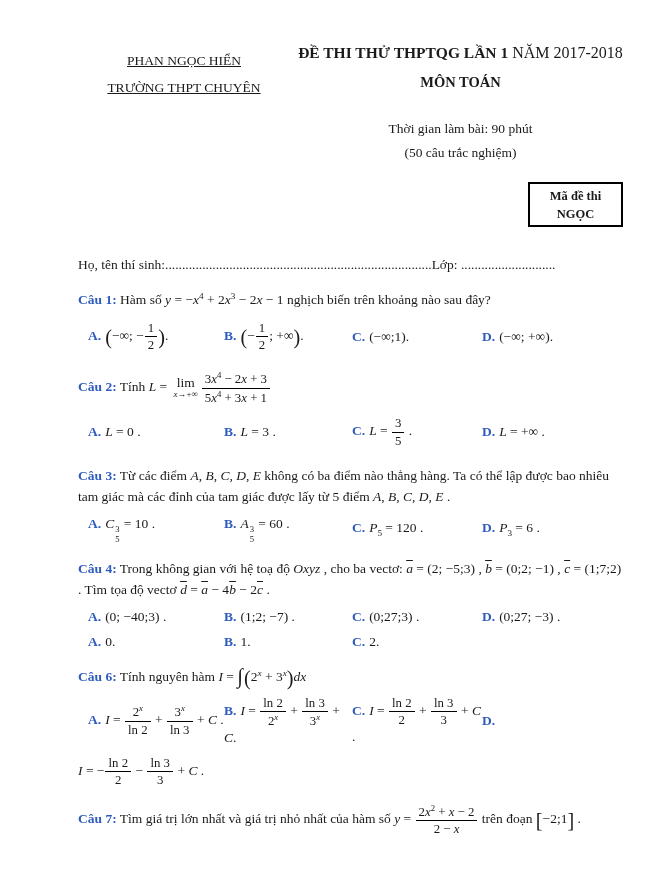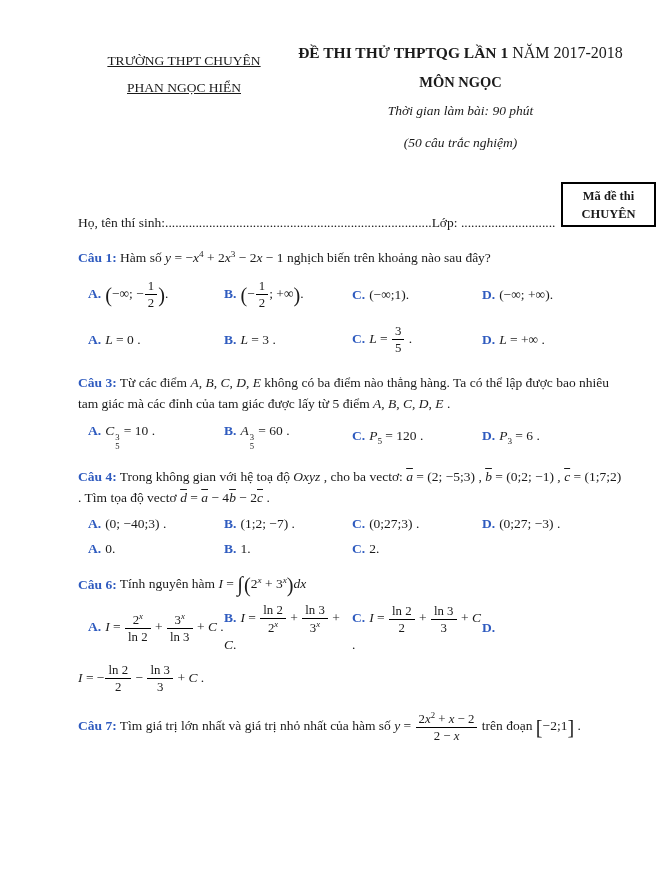--- a/index.html
+++ b/index.html
@@ -16,31 +16,31 @@
     overflow: hidden;
   }
   
   .header { display: flex; }
   .school { width: 212px; text-align: center; line-height: 27px; padding-top: 3px; }
   .school div { text-decoration: underline; }
   .tblock { flex: 1; text-align: center; }
   .t1 { font-weight: bold; font-size: 15.5px; }
   .t2 { font-weight: normal; font-size: 16px; }
   .subject { font-weight: bold; font-size: 14.5px; margin-top: 12px; }
-  .duration { font-style: italic; margin-top: 12px; }
-  .qcount { font-style: italic; margin-top: 16px; }
+  .duration { margin-top: 30px; }
+  .qcount { margin-top: 8px; }
   .codebox {
-    position: absolute; left: 561px; top: 182px;
+    position: absolute; left: 528px; top: 182px;
     width: 95px; height: 45px;
     border: 2px solid #000;
     text-align: center; font-weight: bold; font-size: 12.5px;
     line-height: 1.45; padding-top: 3px;
   }
   
-  .student { margin-top: 64px; white-space: nowrap; overflow: hidden; }
+  .student { margin-top: 96px; white-space: nowrap; overflow: hidden; }
   
   .q { margin-top: 15px; line-height: 1.55; padding-right: 4px; }
   .qlabel { color: var(--blue); font-weight: bold; }
   .opts {
     display: grid;
     grid-template-columns: 136px 128px 130px auto;
     padding-left: 10px;
     margin-top: 7px;
     align-items: center;
     line-height: 1.3;
@@ -62,49 +62,53 @@
   .ov { text-decoration: overline; }
   .scr { display: inline-flex; flex-direction: column; font-size: 0.64em; line-height: 1.1; vertical-align: -0.5em; margin: 0 1px; }
 </style>
 </head>
 <body>
 
 <div class="page">
 
   <div class="header">
     <div class="school">
+      <div>PHAN NGỌC HIỂN</div>
       <div>TRƯỜNG THPT CHUYÊN</div>
-      <div>PHAN NGỌC HIỂN</div>
     </div>
     <div class="tblock">
       <div><span class="t1">ĐỀ THI THỬ THPTQG LẦN 1</span><span class="t2"> NĂM 2017-2018</span></div>
-      <div class="subject">MÔN NGỌC</div>
+      <div class="subject">MÔN TOÁN</div>
       <div class="duration">Thời gian làm bài: 90 phút</div>
       <div class="qcount">(50 câu trắc nghiệm)</div>
     </div>
   </div>
 
   <div class="codebox">
     <div>Mã đề thi</div>
-    <div>CHUYÊN</div>
+    <div>NGỌC</div>
   </div>
 
   <div class="student"><span>Họ, tên thí sinh:</span><span>...............................................................................</span><span>Lớp:</span><span> ............................</span></div>
 
   <div class="q">
     <span class="qlabel">Câu 1:</span>
     <span>Hàm số <i>y</i> = −<i>x</i><sup>4</sup> + 2<i>x</i><sup>3</sup> − 2<i>x</i> − 1 nghịch biến trên khoảng nào sau đây?</span>
   </div>
   <div class="opts tall">
     <div><span class="ol">A.</span><span><span class="bp">(</span>−∞; −<span class="fr"><span class="fn">1</span><span class="fd">2</span></span><span class="bp">)</span>.</span></div>
     <div><span class="ol">B.</span><span><span class="bp">(</span>−<span class="fr"><span class="fn">1</span><span class="fd">2</span></span>; +∞<span class="bp">)</span>.</span></div>
     <div><span class="ol">C.</span><span>(−∞;1).</span></div>
     <div><span class="ol">D.</span><span>(−∞; +∞).</span></div>
   </div>
 
+  <div class="q">
+    <span class="qlabel">Câu 2:</span>
+    <span>Tính <i>L</i> = <span class="lm"><span class="lt">lim</span><span class="lb"><i>x</i>→+∞</span></span><span class="fr"><span class="fn">3<i>x</i><sup>4</sup> − 2<i>x</i> + 3</span><span class="fd">5<i>x</i><sup>4</sup> + 3<i>x</i> + 1</span></span></span>
+  </div>
   <div class="opts tall">
     <div><span class="ol">A.</span><span><i>L</i> = 0 .</span></div>
     <div><span class="ol">B.</span><span><i>L</i> = 3 .</span></div>
     <div><span class="ol">C.</span><span><i>L</i> = <span class="fr"><span class="fn">3</span><span class="fd">5</span></span> .</span></div>
     <div><span class="ol">D.</span><span><i>L</i> = +∞ .</span></div>
   </div>
 
   <div class="q">
     <span class="qlabel">Câu 3:</span>
     <span>Từ các điểm <i>A</i>, <i>B</i>, <i>C</i>, <i>D</i>, <i>E</i> không có ba điểm nào thẳng hàng. Ta có thể lập được bao nhiêu tam giác mà các đỉnh của tam giác được lấy từ 5 điểm <i>A</i>, <i>B</i>, <i>C</i>, <i>D</i>, <i>E</i> .</span>

